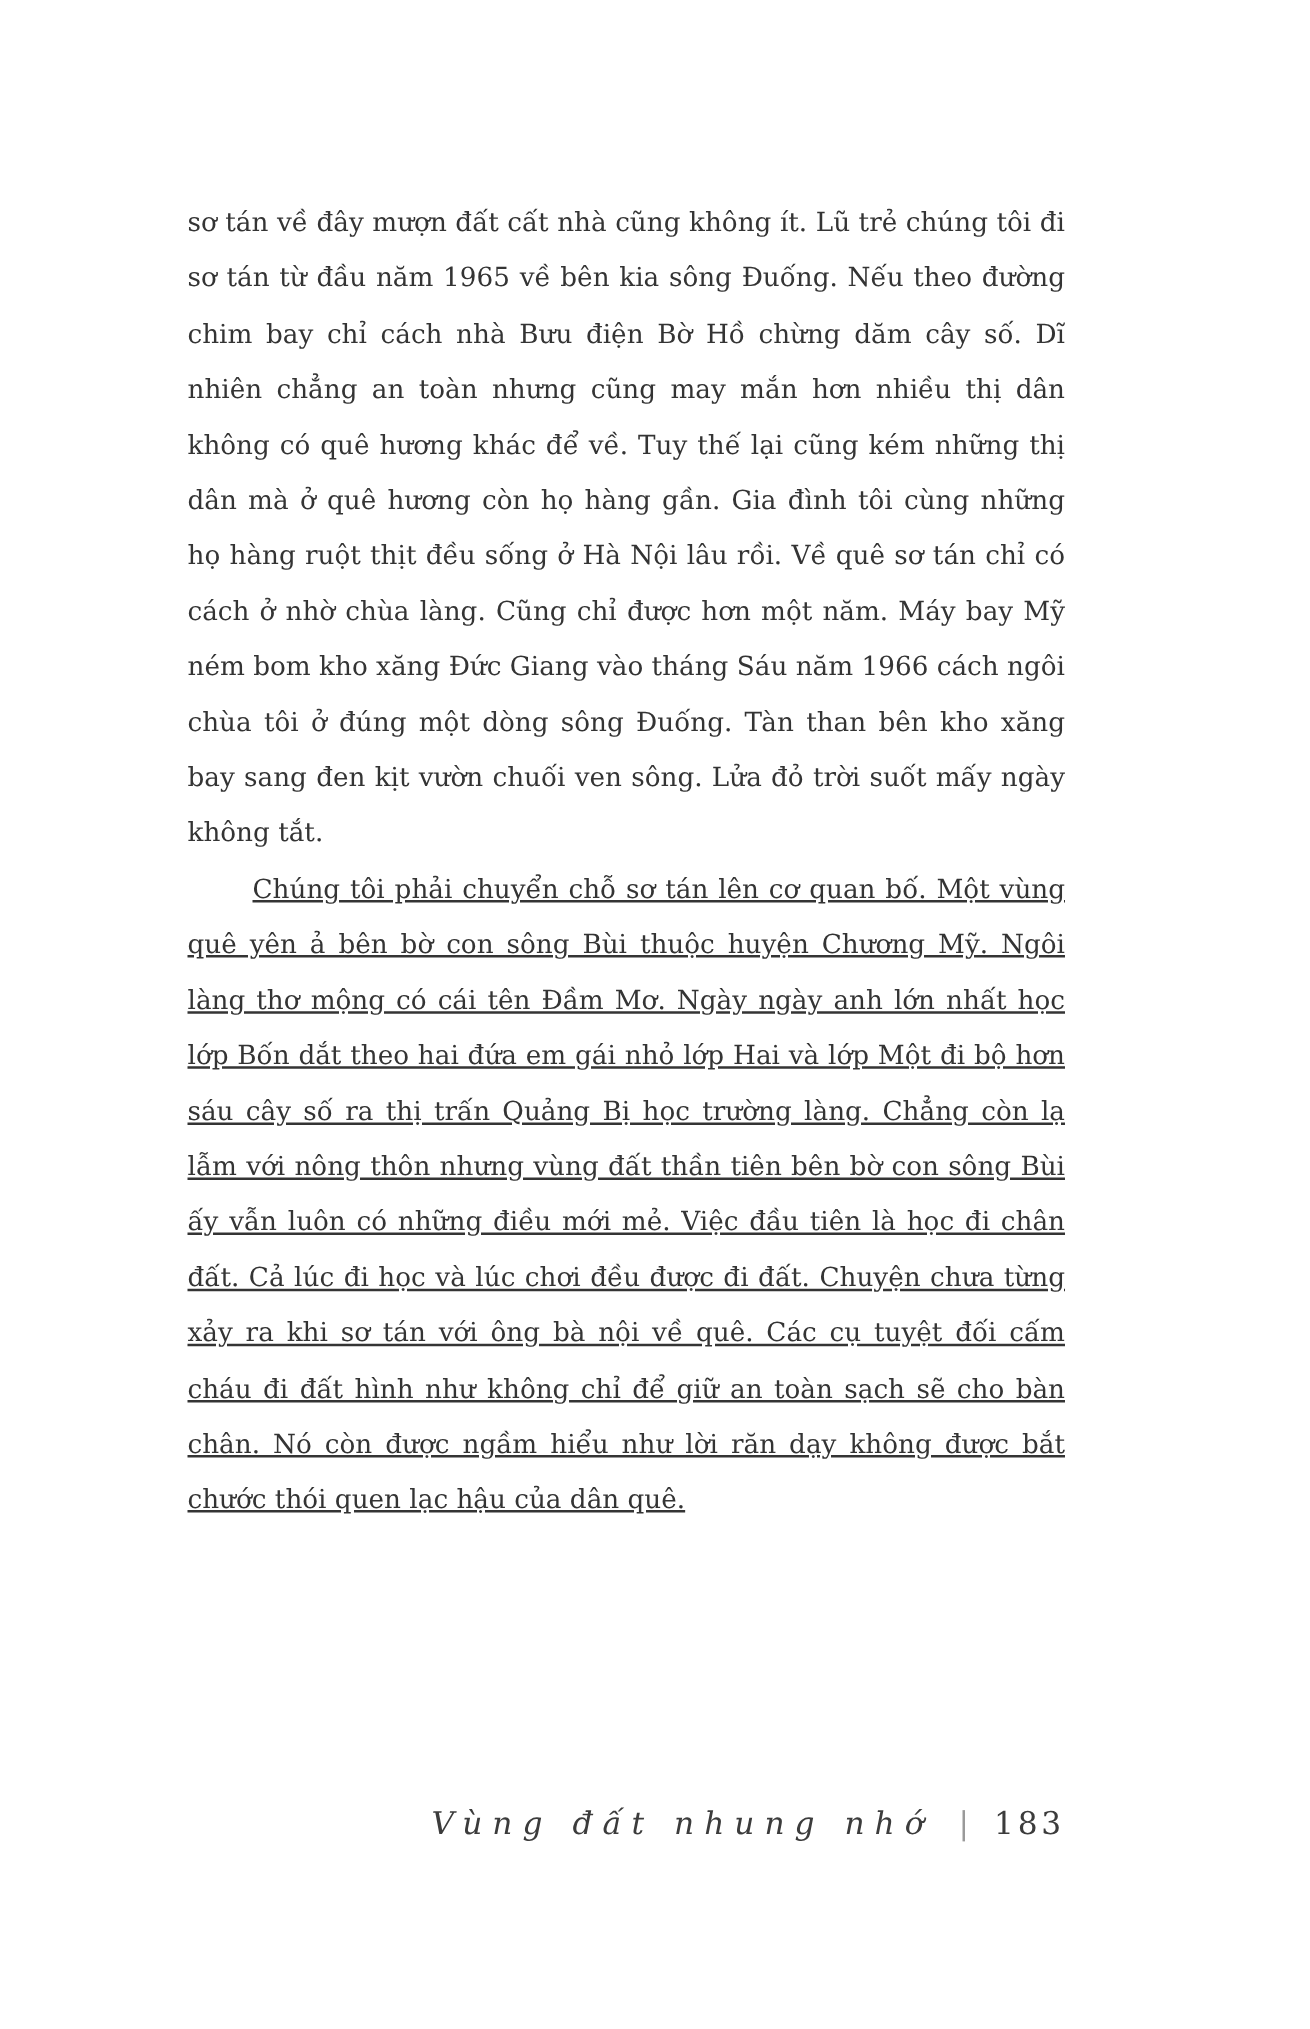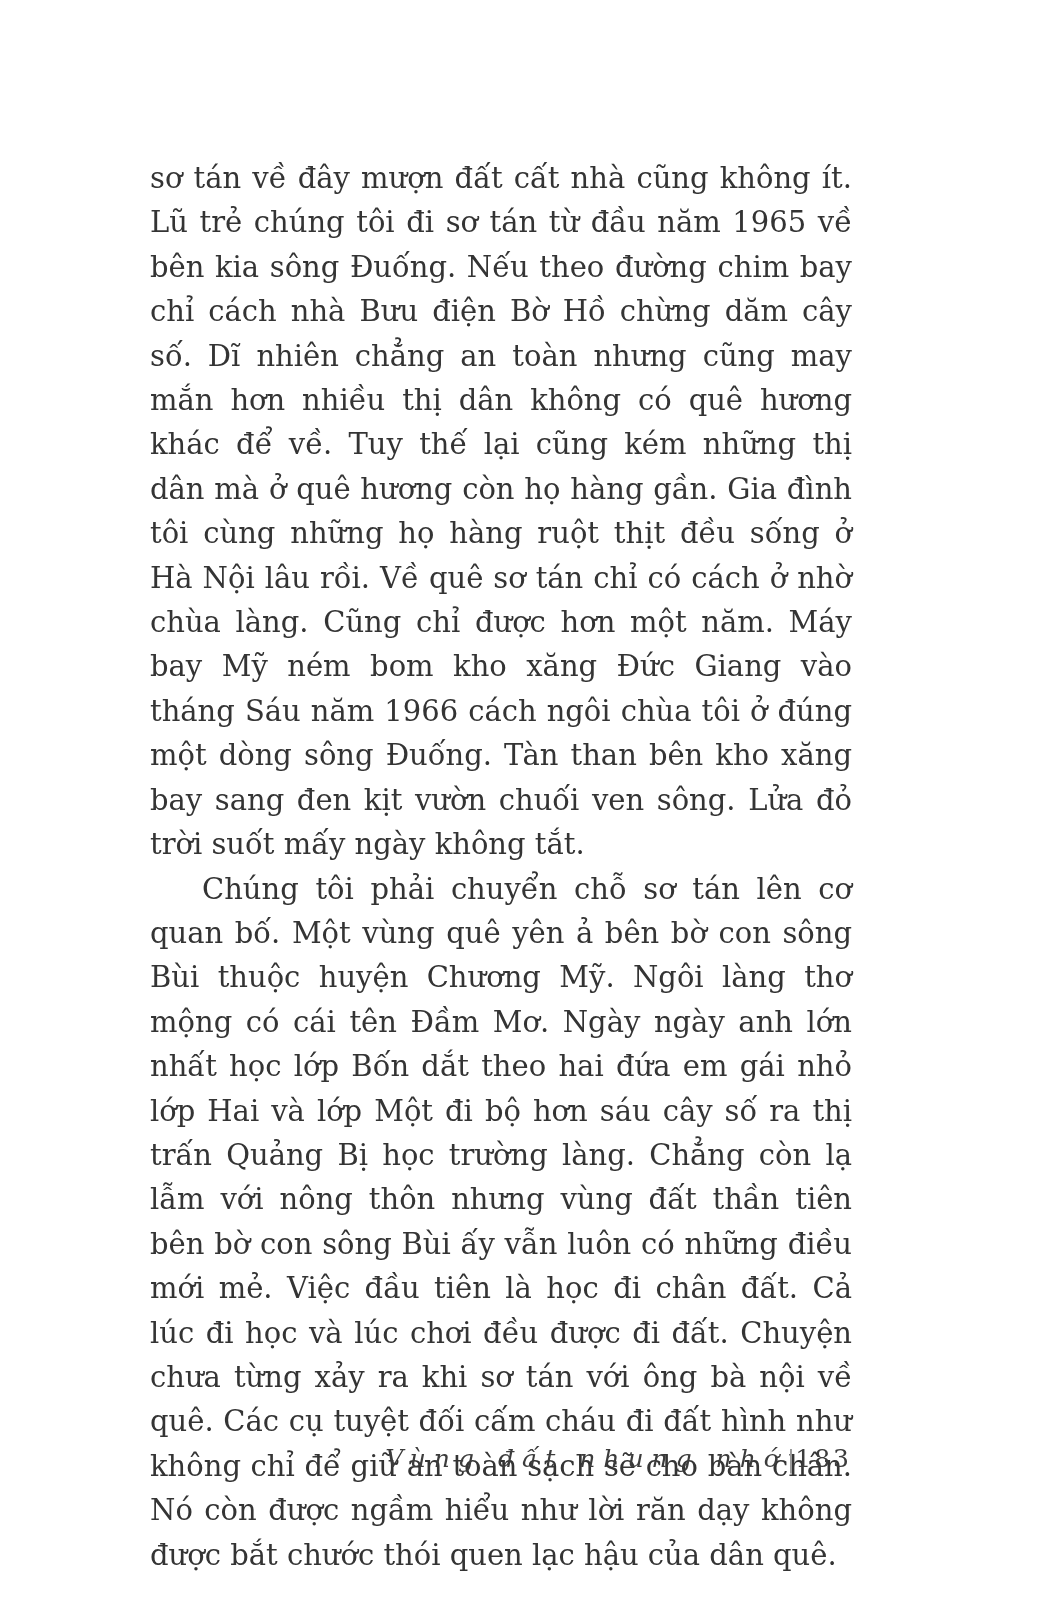--- a/index.html
+++ b/index.html
@@ -18,41 +18,43 @@
     position: absolute;
     inset: 0;
     background: #ffffff;
   }
   .text-block {
     position: absolute;
     left: 150px;
     top: 156px;
     width: 702px;
     color: #343434;
-    font-size: 29px;
+    font-size: 21px;
     line-height: 44.4px;
     text-align: justify;
     text-justify: inter-word;
   }
   .para {
     margin: 0;
   }
   .para.indent {
     text-indent: 52px;
+    text-decoration: underline;
   }
   .footer {
     position: absolute;
     left: 150px;
     top: 1444px;
     width: 702px;
     color: #3c3c3c;
     font-size: 25px;
     display: flex;
     justify-content: flex-end;
     align-items: baseline;
+    gap: 20px;
     white-space: nowrap;
   }
   .chapter-title {
     font-style: italic;
     letter-spacing: 0.32em;
   }
   .sep {
     color: #9a9a9a;
     font-style: normal;
   }

